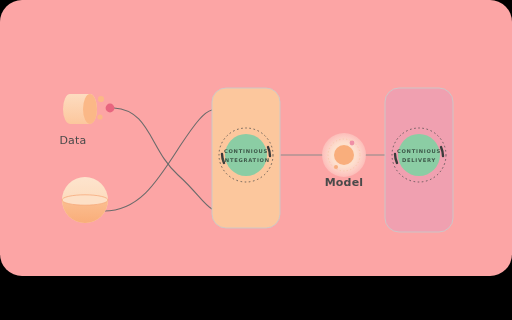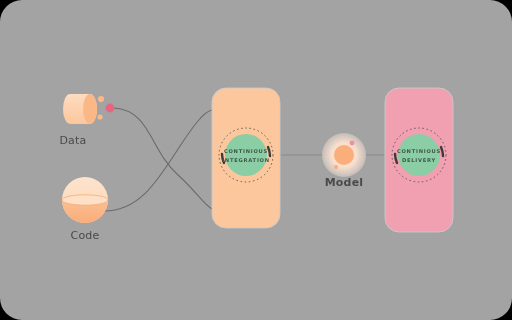--- a/index.html
+++ b/index.html
@@ -15,22 +15,22 @@
   }
   #canvas {
     position: relative;
     width: 512px;
     height: 320px;
   }
   .card {
     position: absolute;
     left: 0; top: 0;
     width: 512px;
-    height: 320px;
-    background: #a3a3a3;
+    height: 276px;
+    background: #fca5a5;
     border-radius: 22px;
     overflow: hidden;
   }
   svg.stage {
     position: absolute;
     left: 0; top: 0;
     width: 512px;
     height: 320px;
     display: block;
   }
@@ -127,18 +127,17 @@
         <circle cx="101" cy="99" r="3.1" fill="#fbb887"></circle>
         <circle cx="100" cy="117" r="2.6" fill="#fbb887"></circle>
         <circle cx="110" cy="108" r="4.4" fill="#e8657f"></circle>
         <circle cx="352" cy="143" r="2.4" fill="#ef8fa6"></circle>
         <circle cx="336" cy="167" r="2.0" fill="#f7ad7e"></circle>
       </g>
     </svg>
 
     <div class="node-label" style="left:50px; top:134px; width:46px;">Data</div>
 
-    <div class="node-label" style="left:50px; top:229px; width:70px;">Code</div>
 
     <div class="node-label" style="left:314px; top:176px; width:60px;font-weight:bold;">Model</div>
 
   </div>
 </div>
 
 </body></html>

